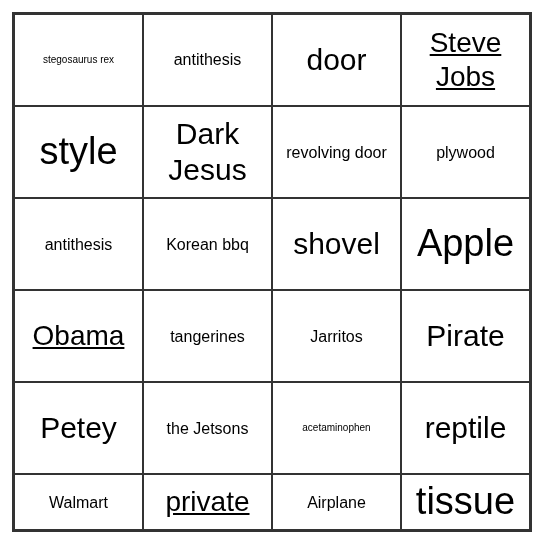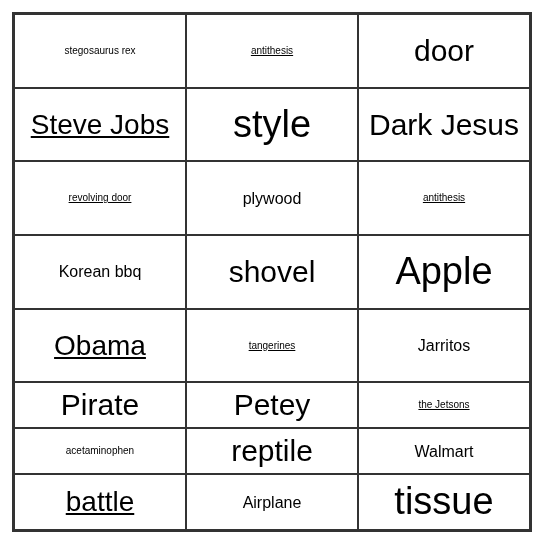--- a/index.html
+++ b/index.html
@@ -16,21 +16,21 @@
       align-items: center;
       justify-content: center;
       font-family: Arial, sans-serif;
     }
 
     .bingo-board {
       width: 520px;
       height: 520px;
       border: 2px solid #333;
       display: grid;
-      grid-template-columns: repeat(3, 1fr);
+      grid-template-columns: repeat(4, 1fr);
       grid-template-rows: repeat(5, 1fr);
     }
 
     .bingo-cell {
       border: 1px solid #333;
       display: flex;
       align-items: center;
       justify-content: center;
       text-align: center;
       padding: 4px;
@@ -38,21 +38,21 @@
     }
 
     .bingo-cell span {
       display: block;
       width: 100%;
       text-align: center;
     }
 
     
     .fs-xs  { font-size: 10px; }
-    .fs-sm  { font-size: 10px; text-decoration: underline; }
+    .fs-sm  { font-size: 16px; }
     .fs-md  { font-size: 16px; }
     .fs-lg  { font-size: 28px; text-decoration: underline; }
     .fs-xl  { font-size: 30px; }
     .fs-xxl { font-size: 38px; }
   </style>
 </head>
 <body>
 
 <div class="bingo-board">
     <div class="bingo-cell">
@@ -112,21 +112,21 @@
     <div class="bingo-cell">
       <span class="fs-xs">acetaminophen</span>
     </div>
     <div class="bingo-cell">
       <span class="fs-xl">reptile</span>
     </div>
     <div class="bingo-cell">
       <span class="fs-md">Walmart</span>
     </div>
     <div class="bingo-cell">
-      <span class="fs-lg">battle</span>
+      <span class="fs-lg">private</span>
     </div>
     <div class="bingo-cell">
       <span class="fs-md">Airplane</span>
     </div>
     <div class="bingo-cell">
       <span class="fs-xxl">tissue</span>
     </div>
   </div>
 
 </body></html>

